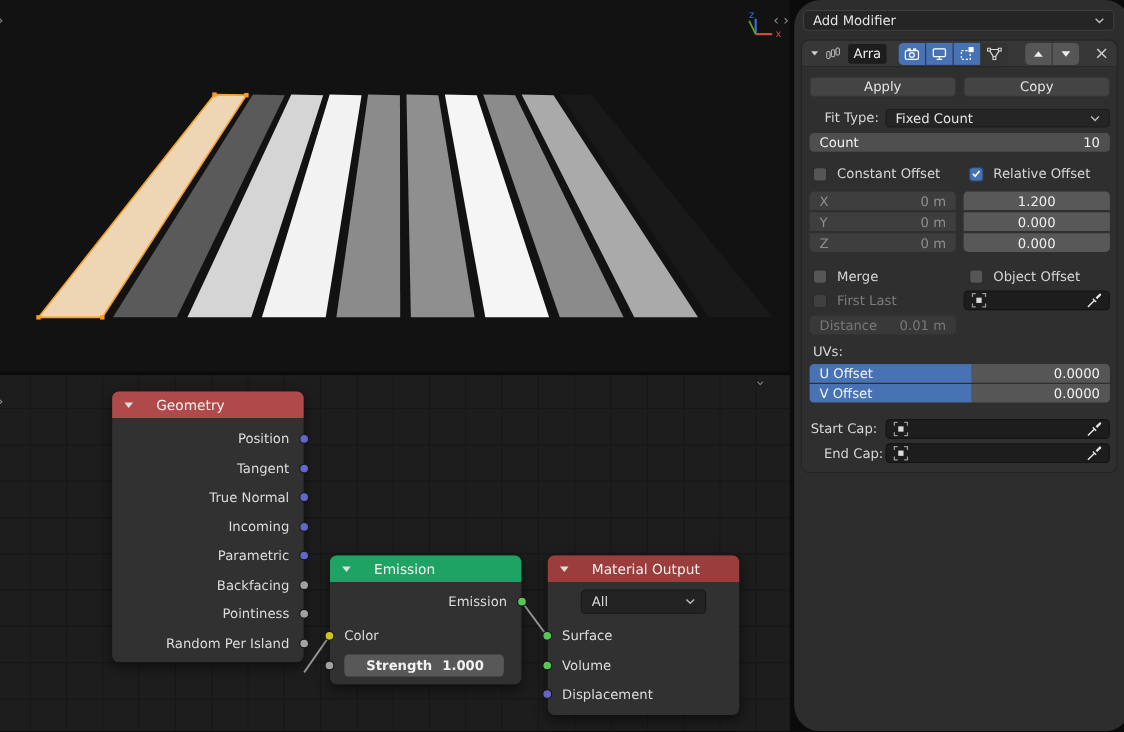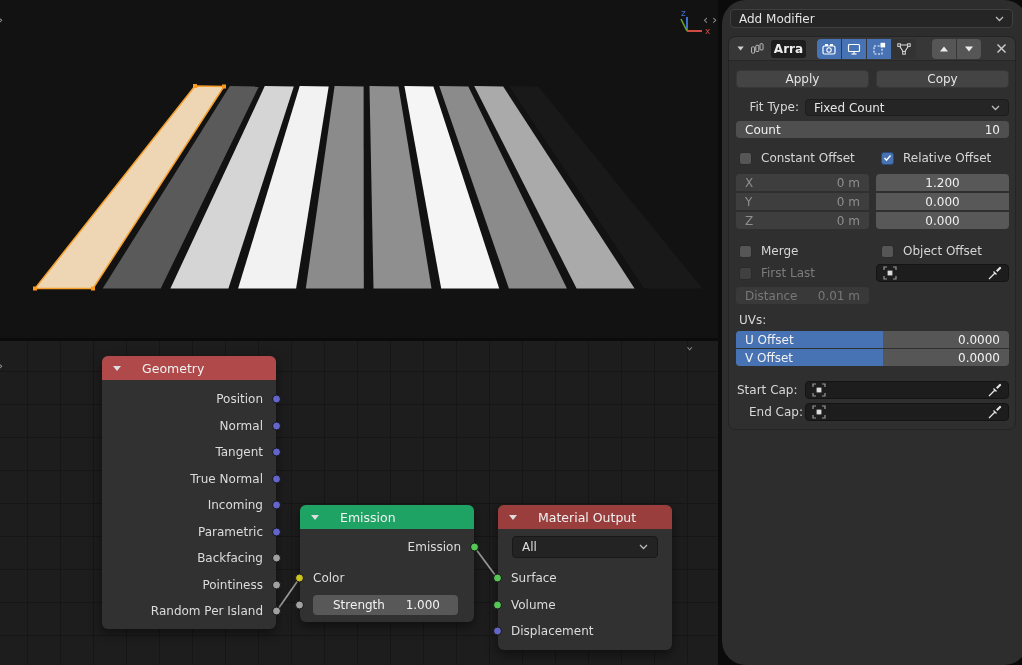--- a/index.html
+++ b/index.html
@@ -19,33 +19,33 @@
   #nodes-layer{position:absolute;left:0;top:-341px;width:718px;height:665px;z-index:2;}
   .node{position:absolute;border-radius:6px;background:#313131;box-shadow:0 4px 12px rgba(0,0,0,.5);font-size:12px;color:#d9d9d9;}
   .node-header{height:24px;border-radius:6px 6px 0 0;display:flex;align-items:center;gap:21px;padding:0 11px;color:#f1f1f1;font-size:12.5px;}
   .node-body{position:relative;}
   .nrow{position:relative;display:flex;align-items:center;height:26.5px;padding:0 13px;box-sizing:border-box;}
   .nrow.output{justify-content:flex-end;}
   .nlabel{color:#dcdcdc;}
   .socket{position:absolute;top:50%;width:9px;height:9px;border-radius:50%;border:1px solid #161616;transform:translateY(-50%);box-sizing:border-box;z-index:3;}
   .socket.right{right:-5px;}
   .socket.left{left:-5px;}
-  .nfield{flex:1;height:20px;background:#585858;border-radius:4px;display:flex;align-items:center;justify-content:space-between;padding:0 18px 0 20px;color:#f2f2f2;margin-right:3px;}
-  .ndroprow{height:36px !important;padding:0 !important;}
+  .nfield{flex:1;height:20px;background:#585858;border-radius:4px;display:flex;align-items:center;justify-content:space-between;padding:0 18px 0 20px;color:#f2f2f2;margin-right:3px;font-weight:bold;}
+  .ndroprow{height:36px !important;padding:16px !important;}
   .ndrop{flex:1;height:20px;margin:7px 14px 8px;background:#232323;border:1px solid #181818;border-radius:4px;display:flex;align-items:center;justify-content:space-between;padding:0 9px;color:#dcdcdc;}
 
   
   #properties{position:absolute;left:722px;top:0;width:306px;height:665px;background:#2d2d2d;font-size:12px;color:#d6d6d6;border-radius:24px;}
   #properties *{box-sizing:border-box;}
   .dropdown{position:absolute;background:#252525;border:1px solid #3f3f3f;border-radius:4px;display:flex;align-items:center;justify-content:space-between;padding:0 8px;color:#e4e4e4;cursor:pointer;}
   .dropdown.dark{border-color:#1c1c1c;gap:41px;}
   .mod-box{position:absolute;background:#2f2f2f;border:1px solid #242424;border-radius:7px;}
   .mod-header{height:24px;background:#373737;border-radius:7px 7px 0 0;border-bottom:1px solid #272727;display:flex;align-items:center;padding:0 8px;gap:7px;}
   .mod-content{position:relative;height:368px;}
-  .name-field{width:44px;height:18px;background:#1d1d1d;border-radius:3px;display:flex;align-items:center;justify-content:center;color:#efefef;font-weight:bold;}
+  .name-field{width:44px;height:18px;background:#1d1d1d;border-radius:3px;display:flex;align-items:center;justify-content:center;color:#efefef;}
   .igroup{display:flex;gap:1px;margin-left:4px;}
   .ibtn{width:24px;height:20px;background:#333333;display:flex;align-items:center;justify-content:center;cursor:pointer;}
   .ibtn.on{background:#4772b3;}
   .igroup .ibtn:first-child{border-radius:4px 0 0 4px;}
   .igroup .ibtn:last-child{border-radius:0 4px 4px 0;}
   .udgroup{display:flex;gap:1px;margin-left:9px;}
   .udbtn{width:24px;height:20px;background:#565656;display:flex;align-items:center;justify-content:center;cursor:pointer;}
   .udgroup .udbtn:first-child{border-radius:4px 0 0 4px;}
   .udgroup .udbtn:last-child{border-radius:0 4px 4px 0;}
   .xbtn{margin-left:8px;display:flex;align-items:center;cursor:pointer;}
@@ -116,24 +116,20 @@
               <polygon points="0,1 8,1 4,6" fill="#dedede"></polygon>
             </svg>
             <span class="ntitle">Geometry</span>
           </div>
           <div class="node-body" style="padding-top: 6px; padding-bottom: 4px;">
             <div class="nrow output">
               <span class="nlabel">Position</span>
               <span class="socket right" style="background: rgb(100, 101, 201);"></span>
             </div>
             <div class="nrow output">
-              <span class="nlabel">Normal</span>
-              <span class="socket right" style="background: rgb(100, 101, 201);"></span>
-            </div>
-            <div class="nrow output">
               <span class="nlabel">Tangent</span>
               <span class="socket right" style="background: rgb(100, 101, 201);"></span>
             </div>
             <div class="nrow output">
               <span class="nlabel">True Normal</span>
               <span class="socket right" style="background: rgb(100, 101, 201);"></span>
             </div>
             <div class="nrow output">
               <span class="nlabel">Incoming</span>
               <span class="socket right" style="background: rgb(100, 101, 201);"></span>

